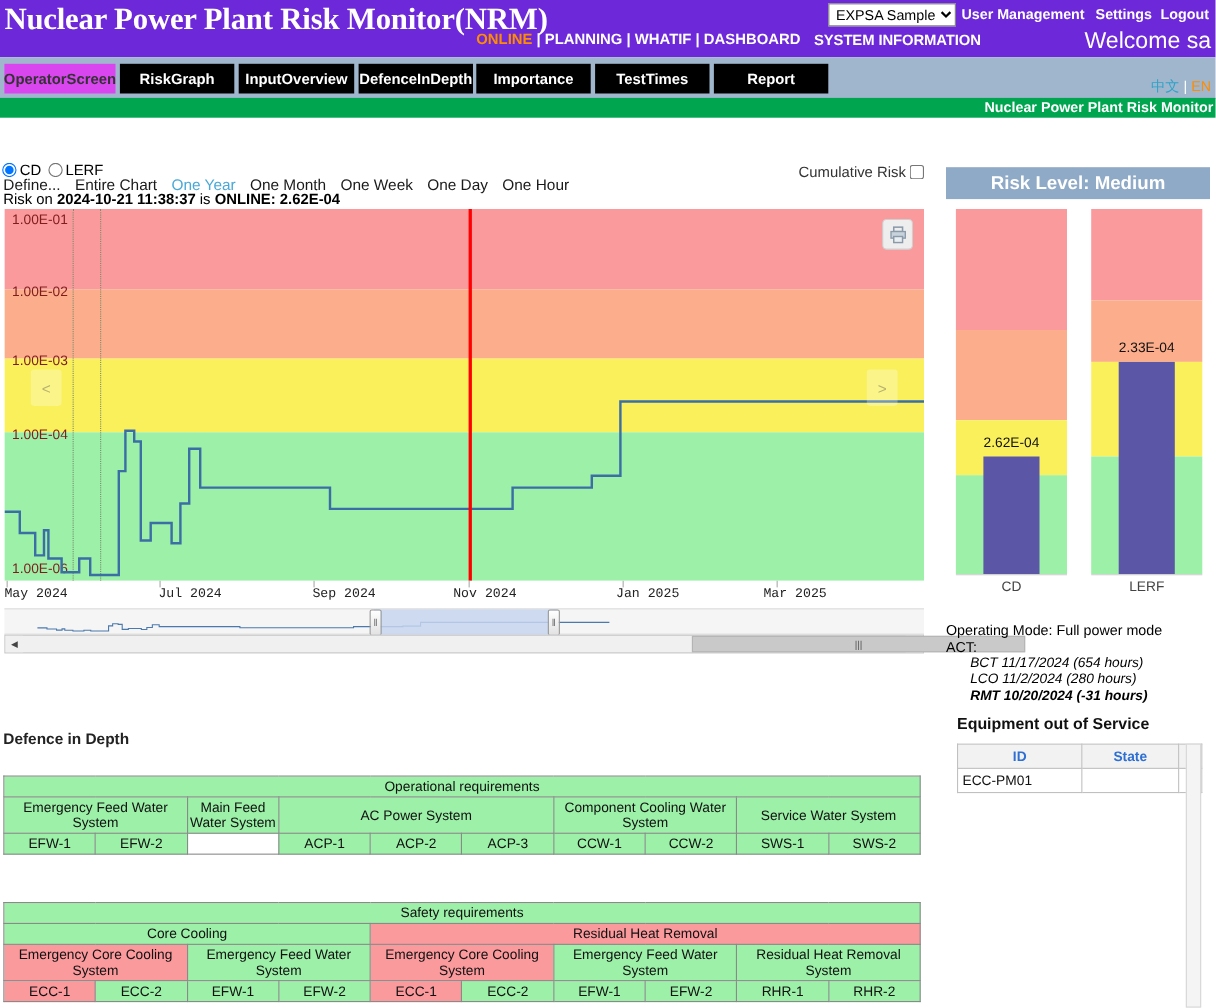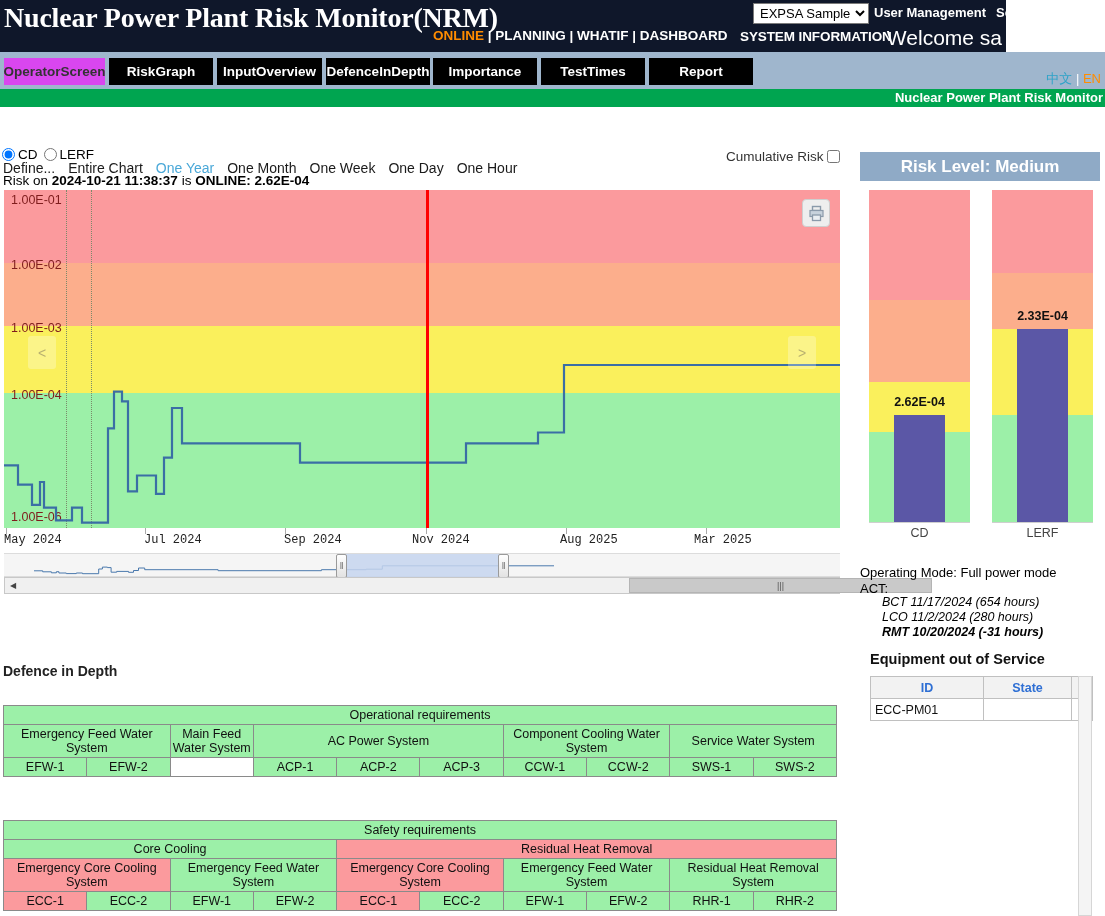--- a/index.html
+++ b/index.html
@@ -6,22 +6,22 @@
   html, body {
     margin: 0; padding: 0;
     width: 1105px; height: 916px;
     overflow: hidden;
     background: #ffffff;
     font-family: "Liberation Sans", sans-serif;
   }
 
   
   #header {
-    position: absolute; left: 0; top: 0; width: 1006px; height: 52px;
-    background: #0f172a;
+    position: absolute; left: 0; top: 0; width: 1105px; height: 52px;
+    background: #6d28d9;
   }
   #app-title {
     position: absolute; left: 4px; top: 2px;
     font-family: "Liberation Serif", serif;
     font-weight: bold; font-size: 28px; color: #ffffff;
     letter-spacing: -0.2px;
     white-space: nowrap;
   }
   #mode-links {
     position: absolute; left: 433px; top: 28px;
@@ -239,21 +239,21 @@
   #gauge-cd   { left: 11px; }
   #gauge-lerf { left: 134px; }
   .gauge-stack { position: absolute; top: 0; left: 0; width: 101px; height: 332px; }
   .gseg { position: absolute; left: 0; width: 101px; }
   .gbar {
     position: absolute; width: 51px; left: 25px;
     background: #5B57A6;
   }
   .gval {
     position: absolute; left: 0; width: 101px; text-align: center;
-    font-size: 12.5px; font-weight: bold; color: #111;
+    font-size: 12.5px; font-weight: normal; color: #111;
   }
   .glabel {
     position: absolute; top: 336px; left: 0; width: 101px; text-align: center;
     font-size: 12.5px; color: #444;
   }
   .gaxis {
     position: absolute; top: 332px; left: 0; width: 101px; height: 1px;
     background: #cfcfcf;
   }
 
@@ -393,21 +393,21 @@
   <div class="tick" style="left:2px;"></div>
   <div class="tick" style="left:141px;"></div>
   <div class="tick" style="left:281px;"></div>
   <div class="tick" style="left:422px;"></div>
   <div class="tick" style="left:562px;"></div>
   <div class="tick" style="left:702px;"></div>
   <span class="xlab" style="left:0px;">May 2024</span>
   <span class="xlab" style="left:140px;">Jul 2024</span>
   <span class="xlab" style="left:280px;">Sep 2024</span>
   <span class="xlab" style="left:408px;">Nov 2024</span>
-  <span class="xlab" style="left:556px;">Aug 2025</span>
+  <span class="xlab" style="left:556px;">Jan 2025</span>
   <span class="xlab" style="left:690px;">Mar 2025</span>
 </div>
 
 <div id="navigator">
   <svg id="nav-svg" width="836" height="24">
     <polyline id="nav-path" fill="none" stroke="#4a79ad" stroke-width="1" points="30.0,16.8 38.7,16.8 38.7,17.8 47.4,17.8 47.4,18.8 52.4,18.8 52.4,17.7 54.9,17.7 54.9,19.0 62.3,19.0 62.3,19.6 72.3,19.6 72.3,19.0 78.5,19.0 78.5,19.7 94.7,19.7 94.7,15.0 98.4,15.0 98.4,13.1 103.4,13.1 103.4,13.6 107.1,13.6 107.1,18.2 112.7,18.2 112.7,17.4 124.5,17.4 124.5,18.3 129.5,18.3 129.5,16.5 134.5,16.5 134.5,14.0 140.7,14.0 140.7,15.7 214.1,15.7 214.1,16.7 317.4,16.7 317.4,15.7 362.2,15.7 362.2,15.2 378.3,15.2 378.3,11.8 550.0,11.8"></polyline>
   </svg>
   <div id="nav-sel"></div>
   <div class="nav-handle" id="nav-h-left">‖</div>
   <div class="nav-handle" id="nav-h-right">‖</div>

